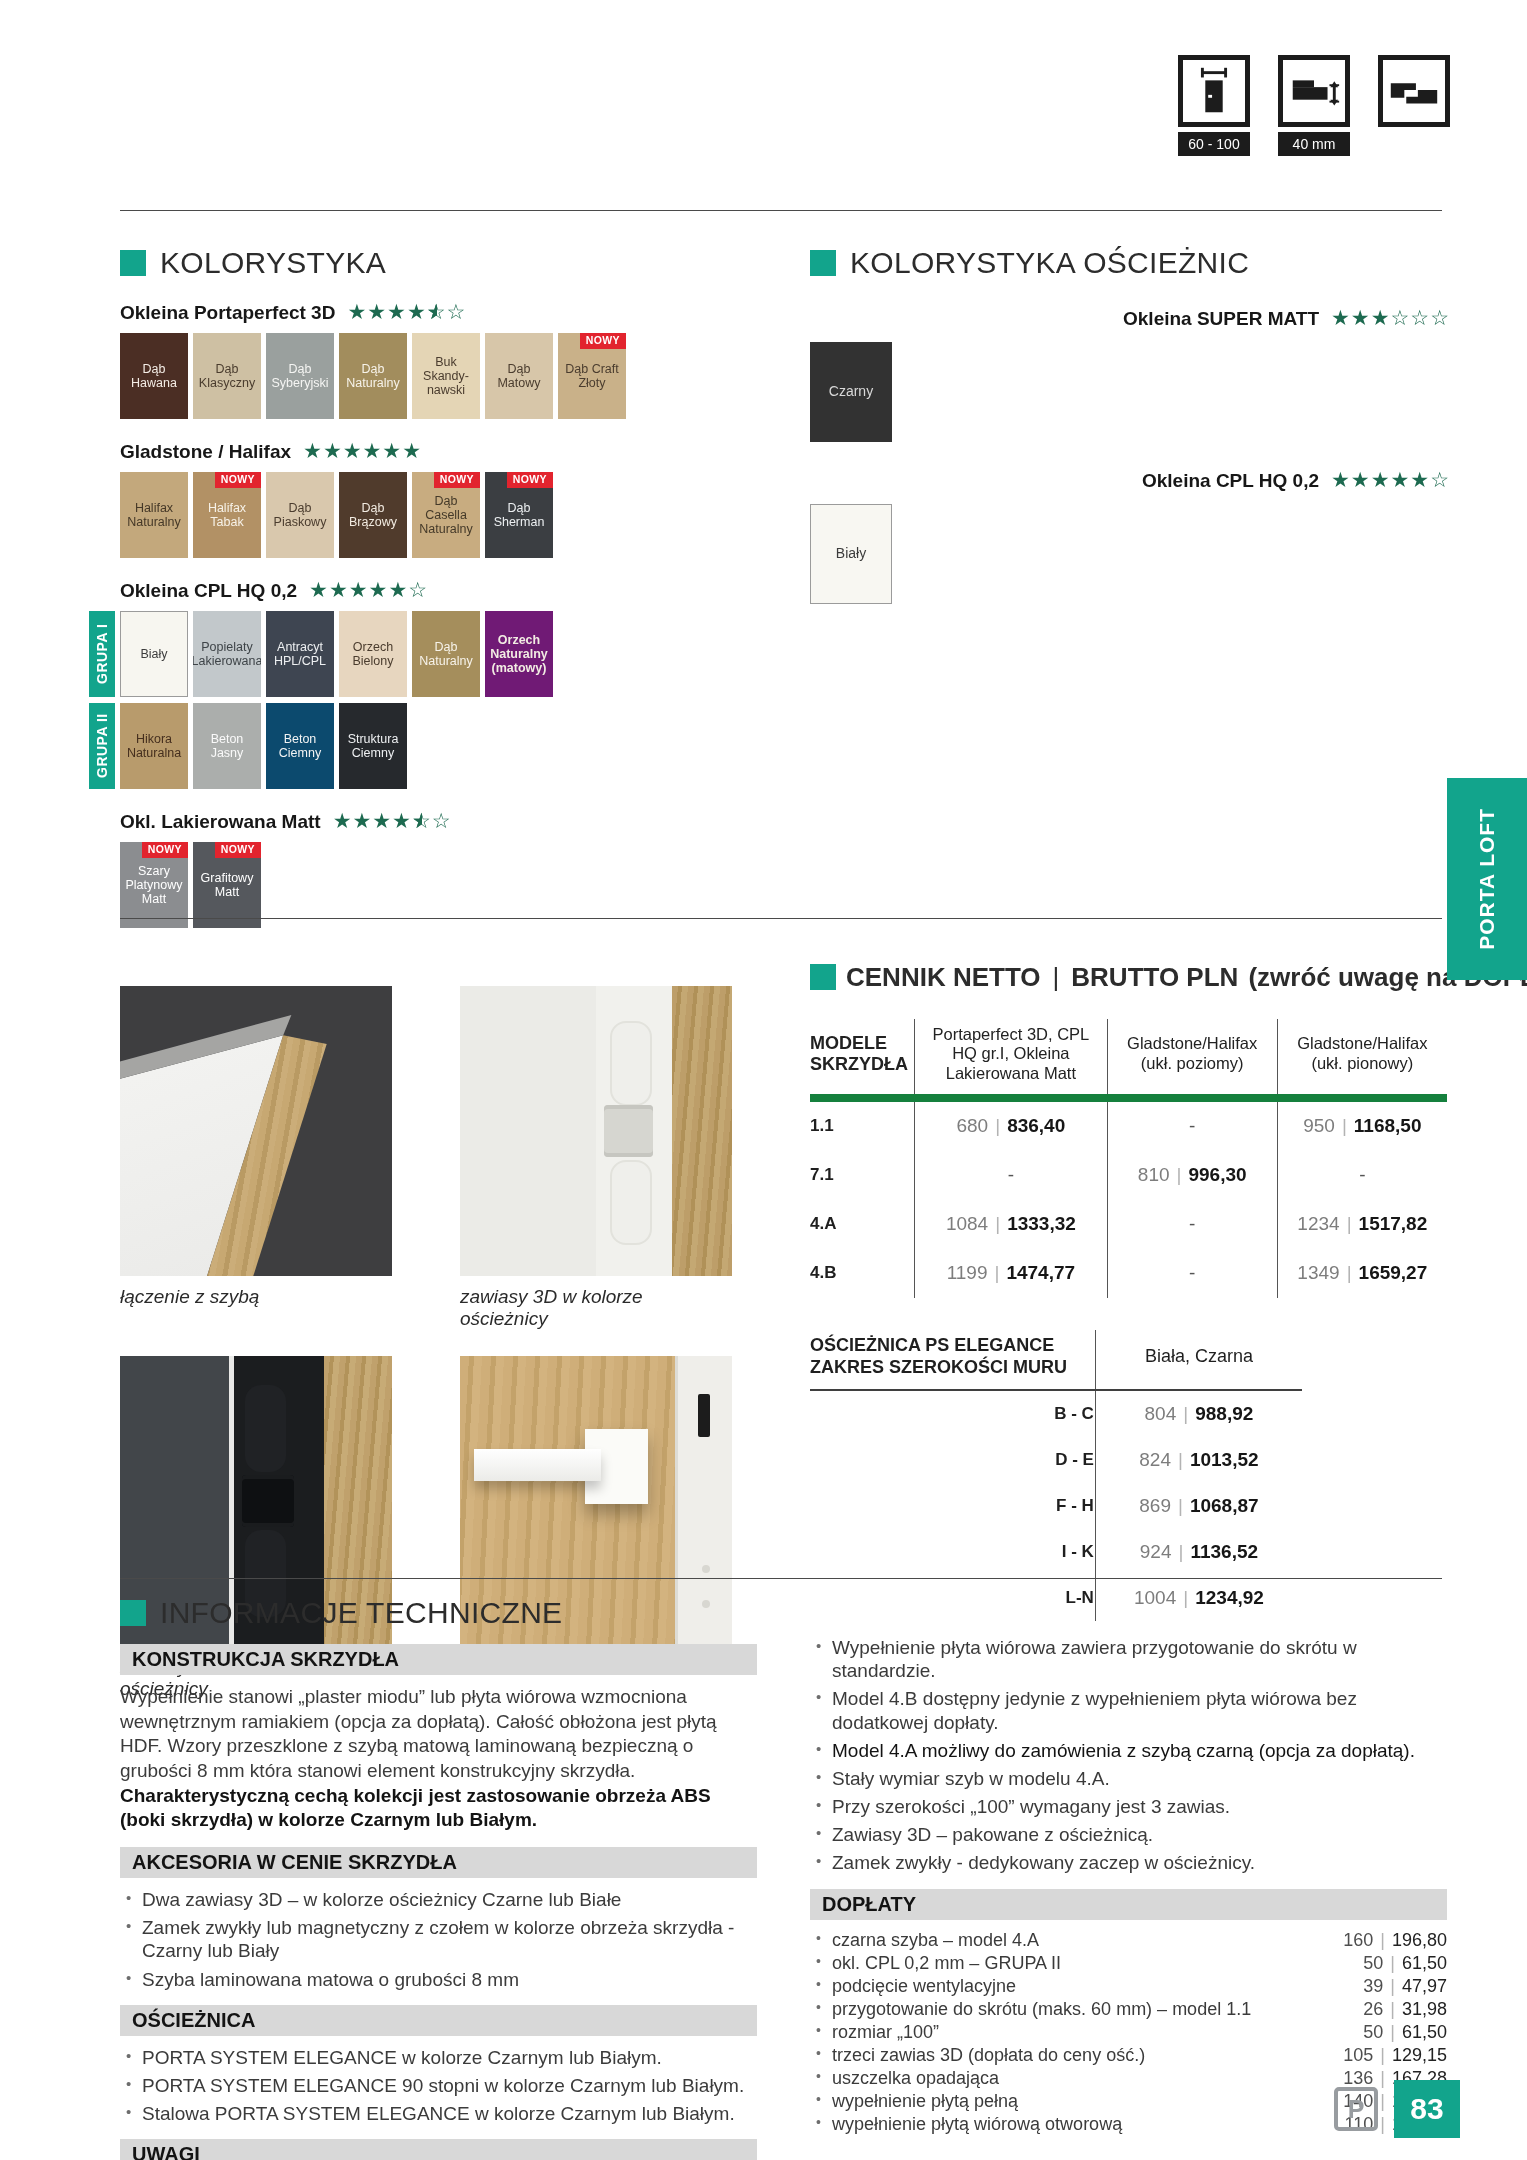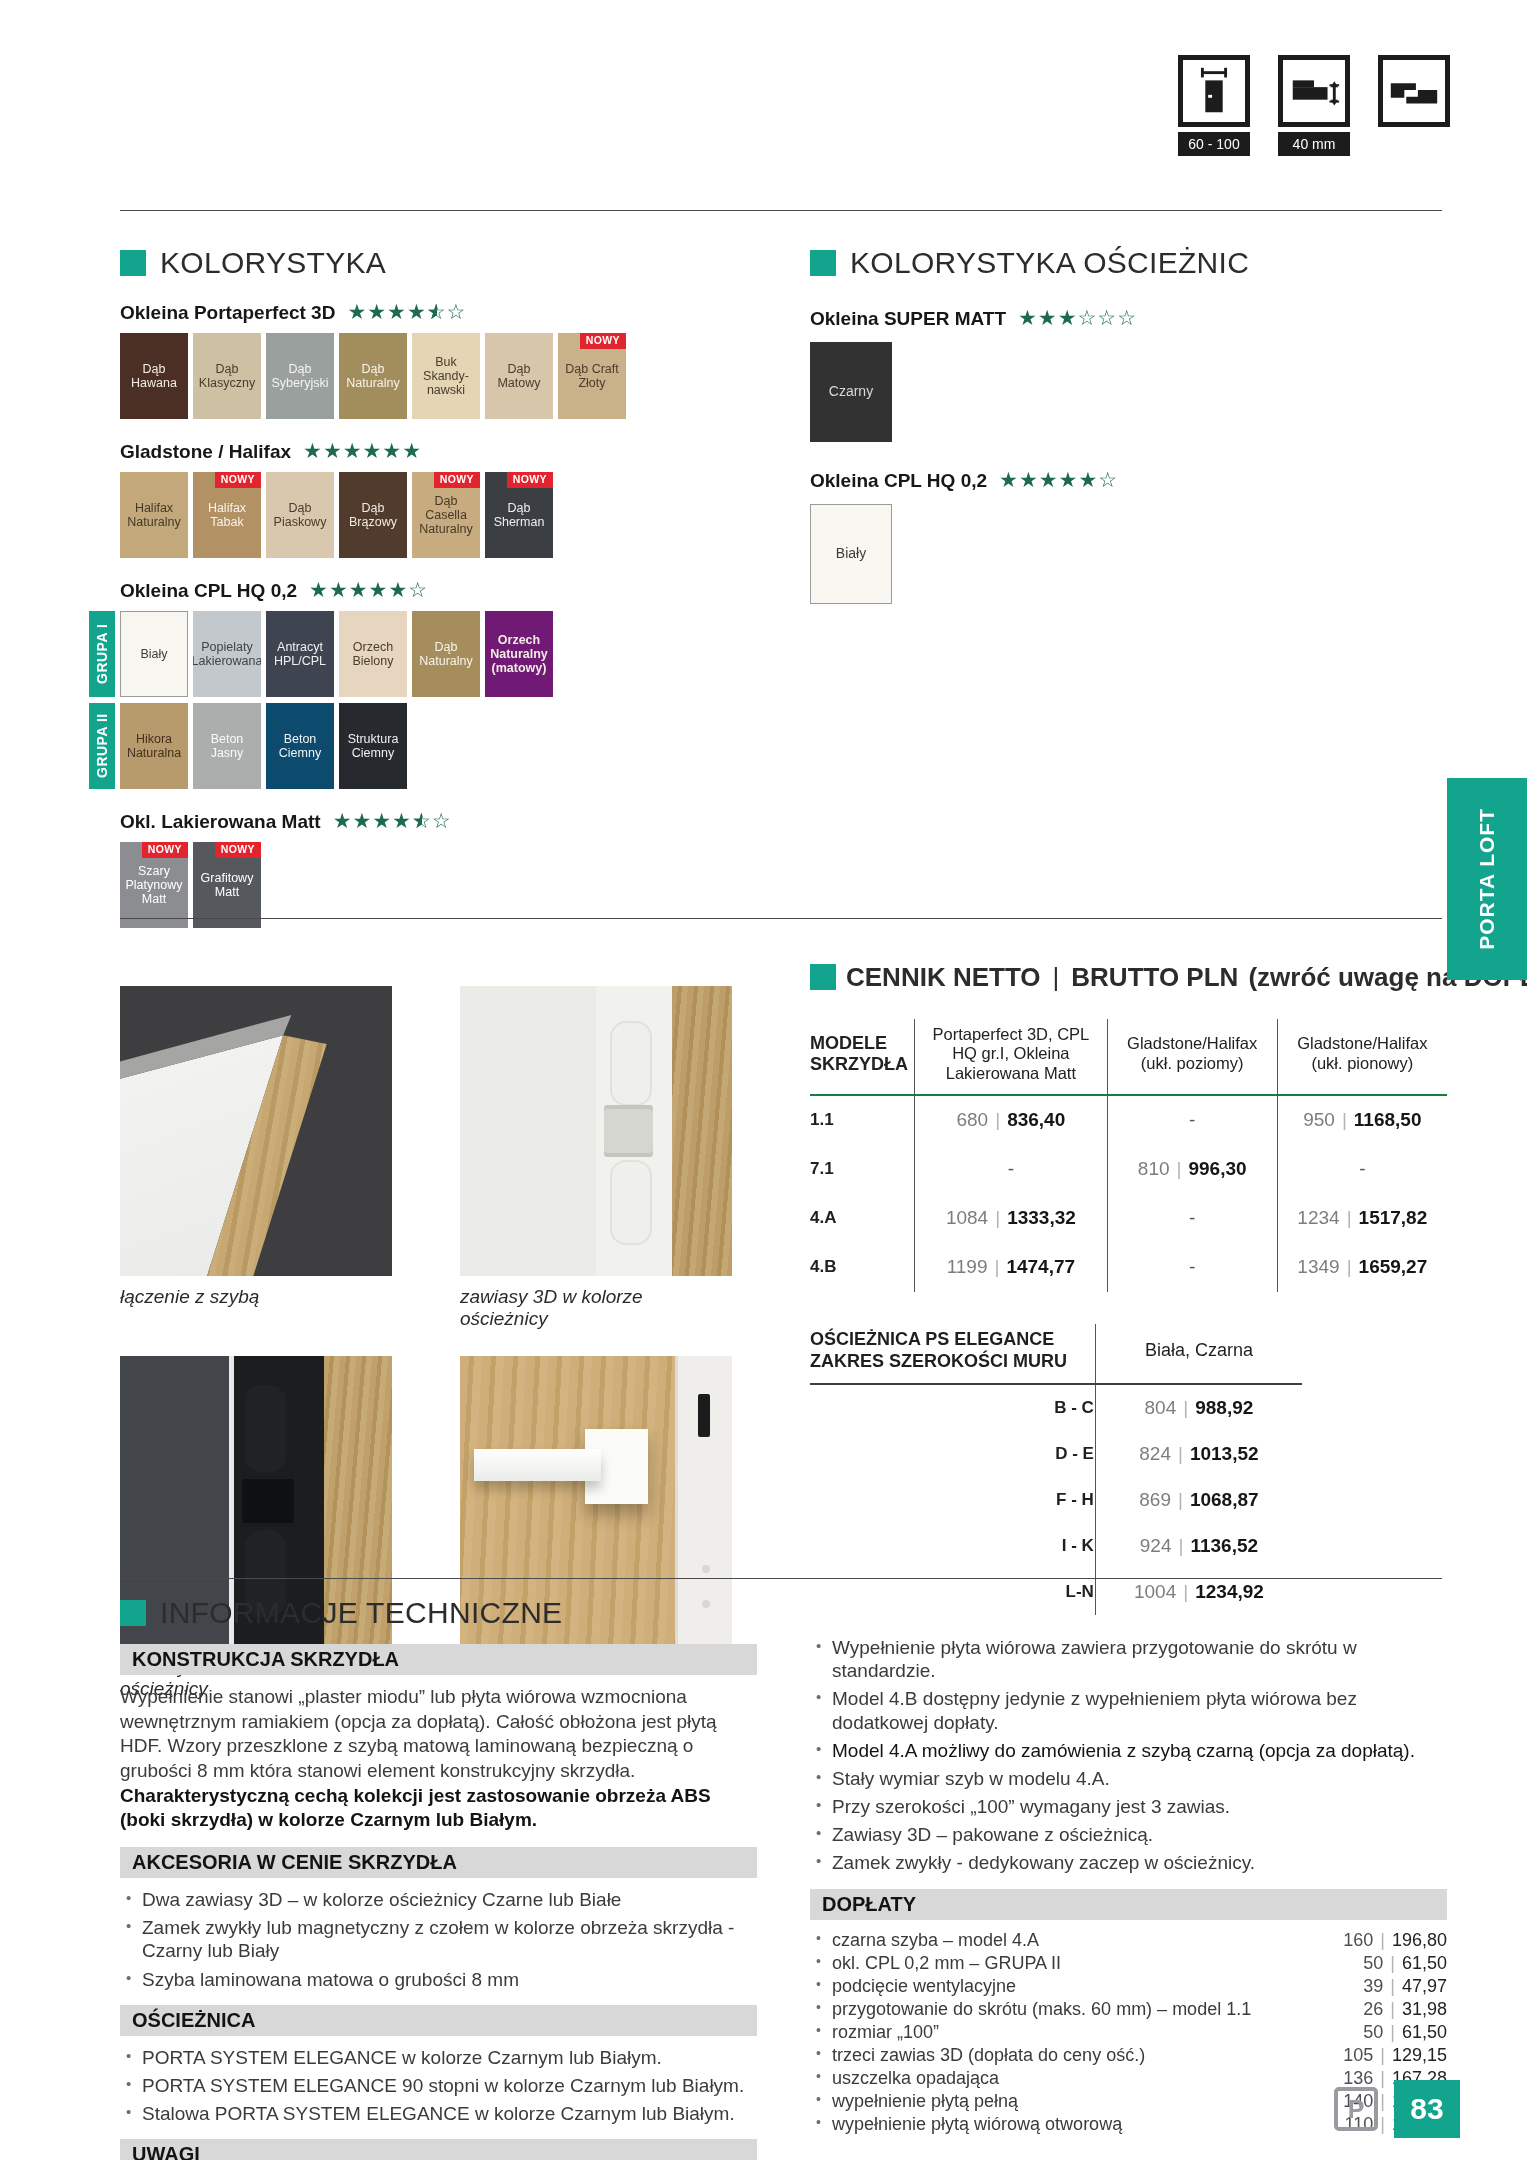--- a/index.html
+++ b/index.html
@@ -43,21 +43,21 @@
   .swatch{width:68px;height:86px;position:relative;display:flex;align-items:center;justify-content:center;
           text-align:center;font-size:12.5px;line-height:1.12;box-sizing:border-box;overflow:hidden;}
   .swatch.bordered{border:1px solid #9b9b9b;}
   .swatch-label{padding:0 2px;}
   .nowy{position:absolute;top:0;right:0;background:var(--red);color:#fff;font-size:10.5px;font-weight:700;
         padding:2px 6px;letter-spacing:.4px;}
   .grupa-tab{width:26px;height:86px;flex:0 0 auto;background:var(--teal);color:#fff;font-weight:700;font-size:14px;
              writing-mode:vertical-rl;transform:rotate(180deg);display:flex;align-items:center;justify-content:center;
              letter-spacing:.5px;}
   .colors-right .swatch{width:82px;height:100px;font-size:14px;}
-  .colors-right .group-head{margin:26px 0 12px;}
+  .colors-right .group-head{margin:26px 0 12px;justify-content:flex-end;}
 
   
   .photos{position:absolute;left:120px;top:986px;width:648px;display:grid;
           grid-template-columns:272px 272px;column-gap:68px;row-gap:26px;font-style:italic;}
   .photos figure{margin:0;}
   .photo{width:272px;height:290px;position:relative;overflow:hidden;}
   .photos figcaption{font-size:19px;color:#2b2b2b;margin-top:10px;}
   .layer{position:absolute;}
   .p1{background:#3e3e40;}
   .p1 .glass{inset:0;background:linear-gradient(160deg,#f5f5f3,#e9e9e7);clip-path:polygon(0 32%,60% 17%,32% 100%,0 100%);}
@@ -88,21 +88,21 @@
   .p4 .lever{left:5%;top:32%;width:47%;height:11%;background:linear-gradient(#ffffff,#ebebe8);box-shadow:0 8px 12px rgba(0,0,0,.22);}
 
   
   .cennik{position:absolute;left:810px;top:940px;width:637px;}
   .cennik-head{display:flex;align-items:center;gap:10px;font-size:26px;color:#2c2c2c;white-space:nowrap;}
   .cennik-head .bold{font-weight:700;}
   .cennik-head .pipe{font-weight:300;color:#2c2c2c;margin:0 2px;}
   table{border-collapse:collapse;}
   .price-table{width:100%;margin-top:26px;}
   .price-table th{font-weight:400;font-size:16.5px;text-align:center;vertical-align:middle;
-                  padding:6px 6px 10px;border-bottom:2px solid #15803d;line-height:1.2;color:#222;}
+                  padding:6px 6px 10px;border-bottom:8px solid #15803d;line-height:1.2;color:#222;}
   .price-table th.model-h{font-weight:700;font-size:18px;text-align:left;padding-left:0;}
   .price-table th:not(:last-child),.price-table td:not(:last-child){border-right:1px solid #555;}
   .price-table td{height:47px;text-align:center;font-size:19px;}
   .price-table td.model{font-weight:700;font-size:17px;text-align:left;padding-left:0;}
   .net{color:#7d7d7d;}
   .psep{color:#b3b3b3;font-weight:300;margin:0 7px;}
   .gross{font-weight:700;color:#161616;}
   td.dash{color:#555;}
   .frame-table{width:492px;margin-top:32px;}
   .frame-table th{border-bottom:2px solid #3f3f3f;padding:4px 8px 10px;vertical-align:middle;}

